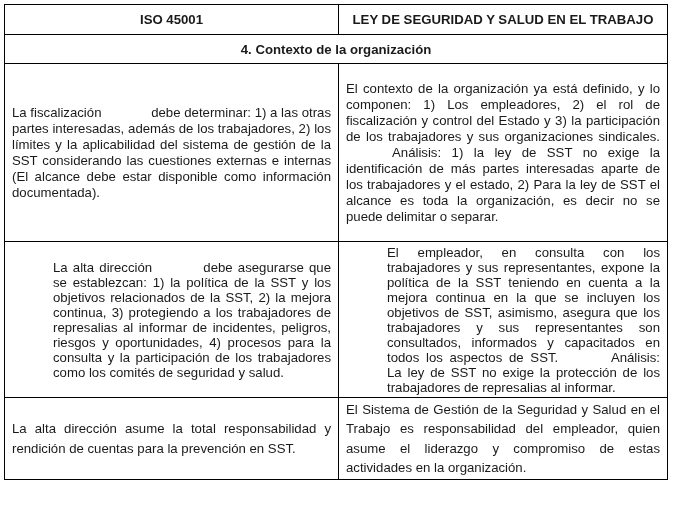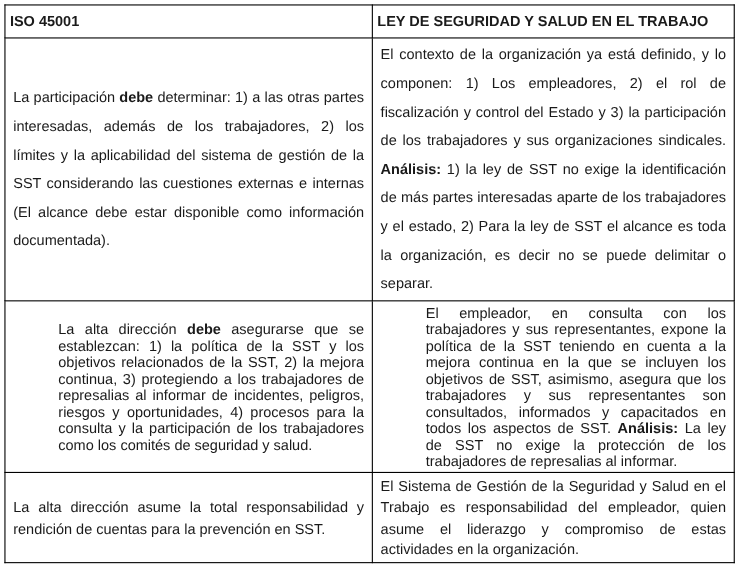--- a/index.html
+++ b/index.html
@@ -30,56 +30,60 @@
   table.cmp td {
     border: 1.5px solid #000000;
     font-size: 13.2px;
     vertical-align: middle;
     overflow: hidden;
   }
   col.c1 { width: 334px; }
   col.c2 { width: 329px; }
   td.hdr {
     font-weight: bold;
+    text-align: center;
     height: 25px;
     padding: 2px 4px;
     font-size: 13.4px;
   }
   td.sect {
     font-weight: bold;
     text-align: center;
     height: 24px;
     padding: 2px 4px;
     font-size: 13.4px;
   }
   td.body {
     text-align: justify;
     padding: 2px 7px;
   }
-  tr.r-contexto td.body { height: 173px; line-height: 26px; }
+  tr.r-contexto td.body { height: 173px; line-height: 16px; }
   tr.r-lid1 td.body { height: 151px; line-height: 15px; padding-left: 48px; }
   tr.r-lid2 td.body { height: 62px; line-height: 19.3px; }
-  td.body b { font-weight: bold; }
+  td.body b { font-weight: normal; margin-left: 46px; }
 </style>
 </head>
 <body>
 
 <div class="page">
   <table class="cmp">
     <colgroup>
       <col class="c1">
       <col class="c2">
     </colgroup>
     <tbody>
       <tr>
         <td class="hdr">ISO 45001</td>
         <td class="hdr">LEY DE SEGURIDAD Y SALUD EN EL TRABAJO</td>
       </tr>
+      <tr>
+        <td class="sect" colspan="2">4. Contexto de la organización</td>
+      </tr>
       <tr class="r-contexto">
-        <td class="body"><span>La participación </span><b>debe</b><span> determinar: 1) a las otras partes interesadas, además de los trabajadores, 2) los límites y la aplicabilidad del sistema de gestión de la SST considerando las cuestiones externas e internas (El alcance debe estar disponible como información documentada).</span></td>
+        <td class="body"><span>La fiscalización </span><b>debe</b><span> determinar: 1) a las otras partes interesadas, además de los trabajadores, 2) los límites y la aplicabilidad del sistema de gestión de la SST considerando las cuestiones externas e internas (El alcance debe estar disponible como información documentada).</span></td>
         <td class="body"><span>El contexto de la organización ya está definido, y lo componen: 1) Los empleadores, 2) el rol de fiscalización y control del Estado y 3) la participación de los trabajadores y sus organizaciones sindicales. </span><b>Análisis:</b><span> 1) la ley de SST no exige la identificación de más partes interesadas aparte de los trabajadores y el estado, 2) Para la ley de SST el alcance es toda la organización, es decir no se puede delimitar o separar.</span></td>
       </tr>
       <tr class="r-lid1">
         <td class="body"><span>La alta dirección </span><b>debe</b><span> asegurarse que se establezcan: 1) la política de la SST y los objetivos relacionados de la SST, 2) la mejora continua, 3) protegiendo a los trabajadores de represalias al informar de incidentes, peligros, riesgos y oportunidades, 4) procesos para la consulta y la participación de los trabajadores como los comités de seguridad y salud.</span></td>
         <td class="body"><span>El empleador, en consulta con los trabajadores y sus representantes, expone la política de la SST teniendo en cuenta a la mejora continua en la que se incluyen los objetivos de SST, asimismo, asegura que los trabajadores y sus representantes son consultados, informados y capacitados en todos los aspectos de SST. </span><b>Análisis:</b><span> La ley de SST no exige la protección de los trabajadores de represalias al informar.</span></td>
       </tr>
       <tr class="r-lid2">
         <td class="body"><span>La alta dirección asume la total responsabilidad y rendición de cuentas para la prevención en SST.</span></td>
         <td class="body"><span>El Sistema de Gestión de la Seguridad y Salud en el Trabajo es responsabilidad del empleador, quien asume el liderazgo y compromiso de estas actividades en la organización. </span></td>
       </tr>

